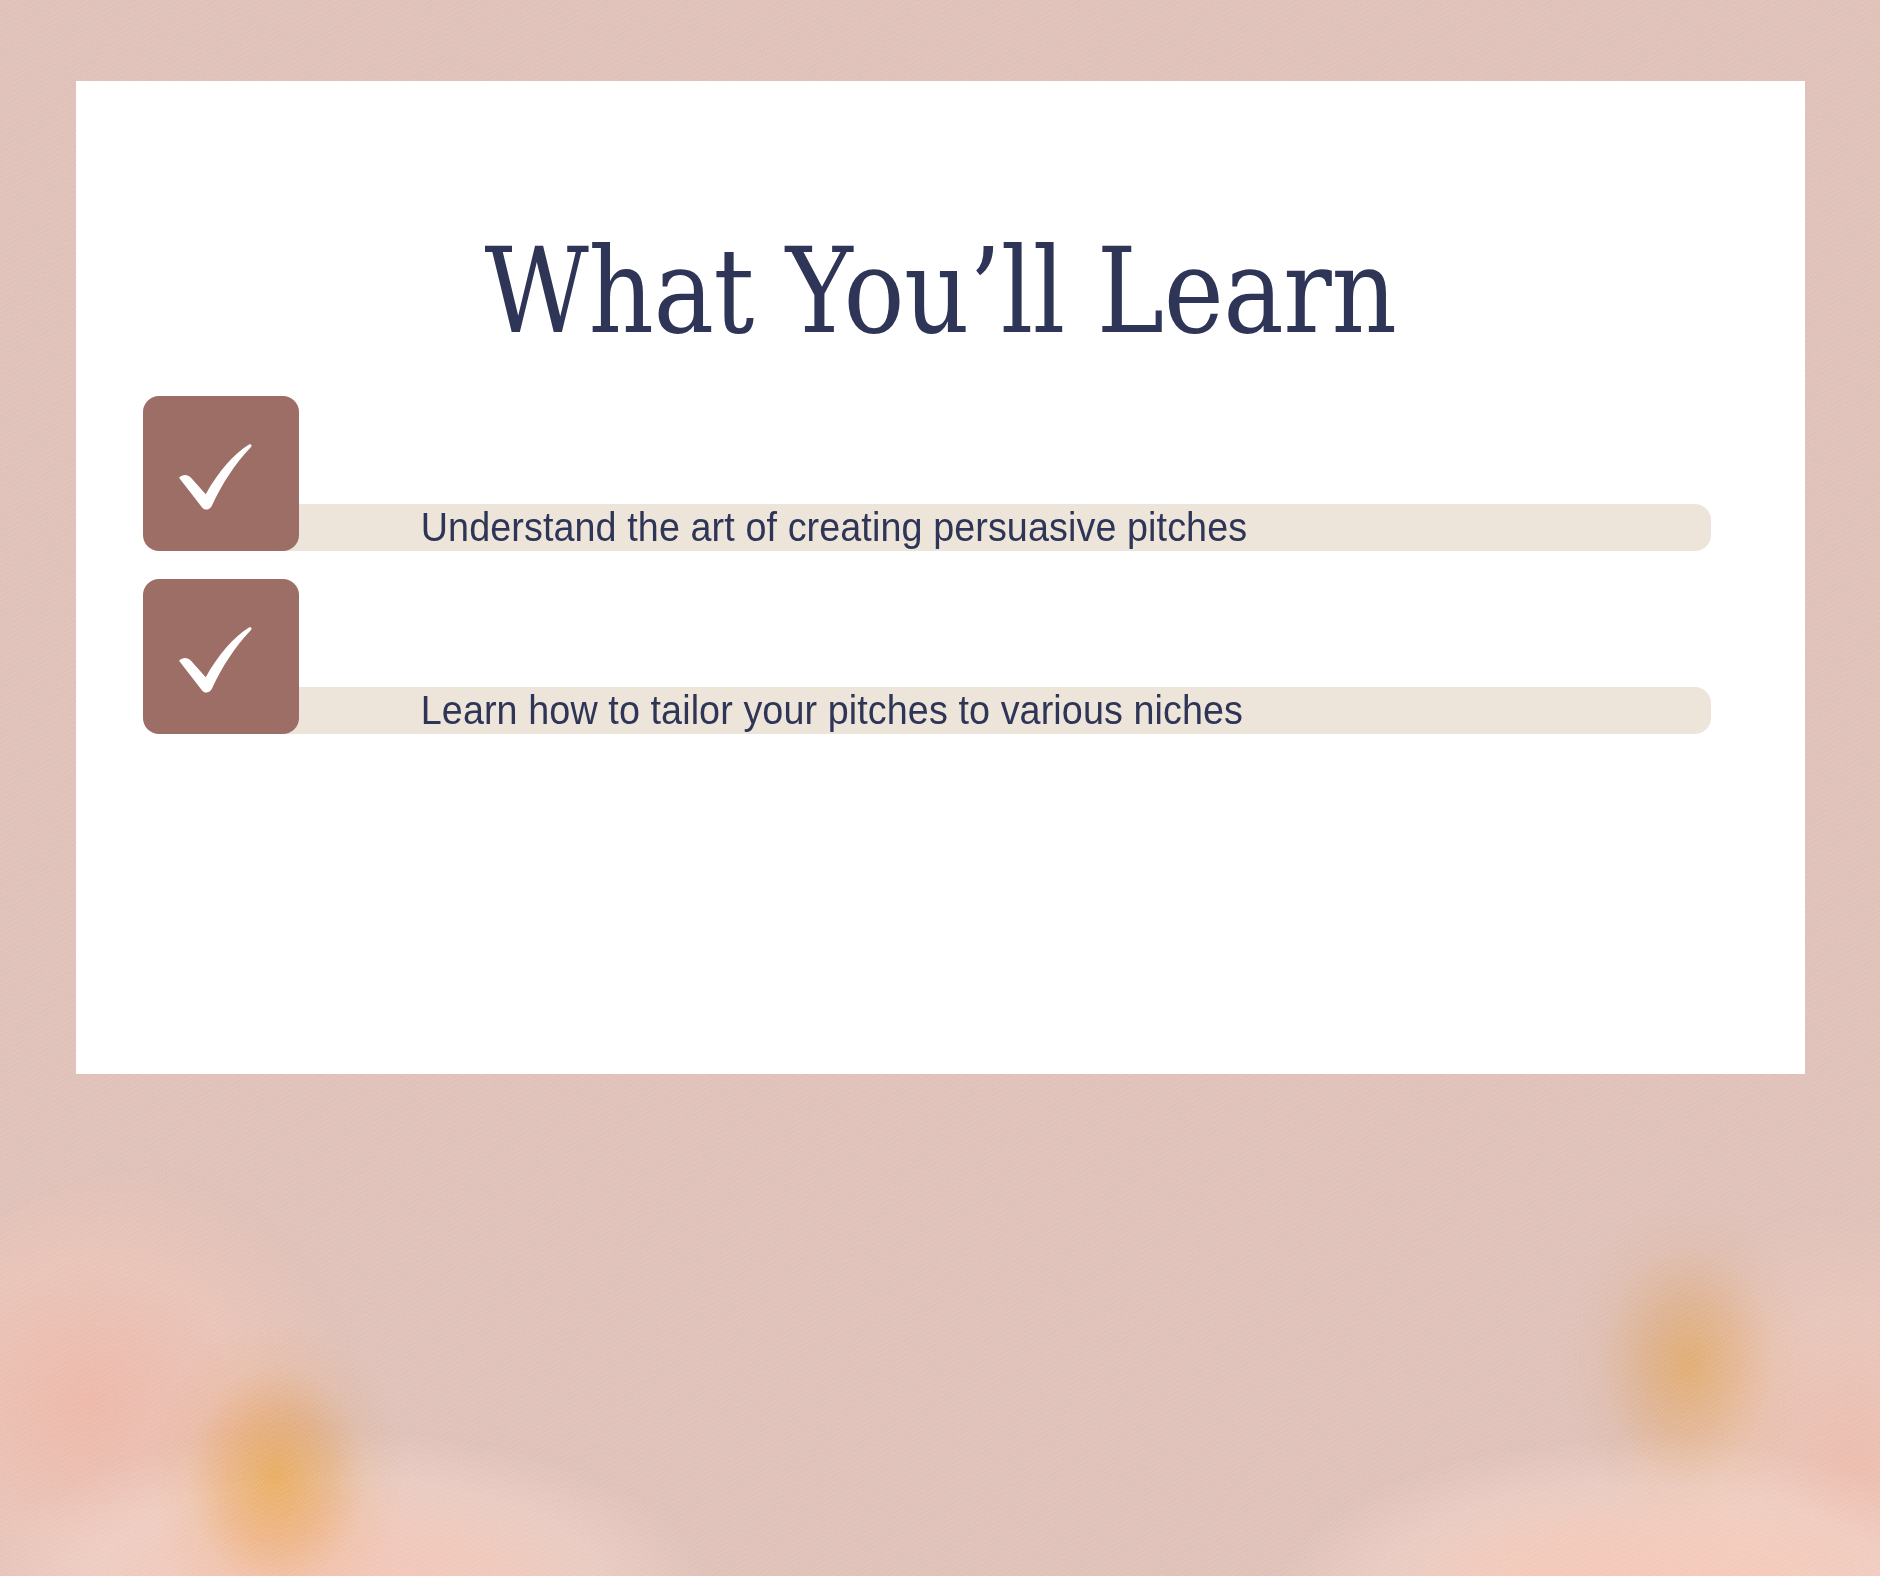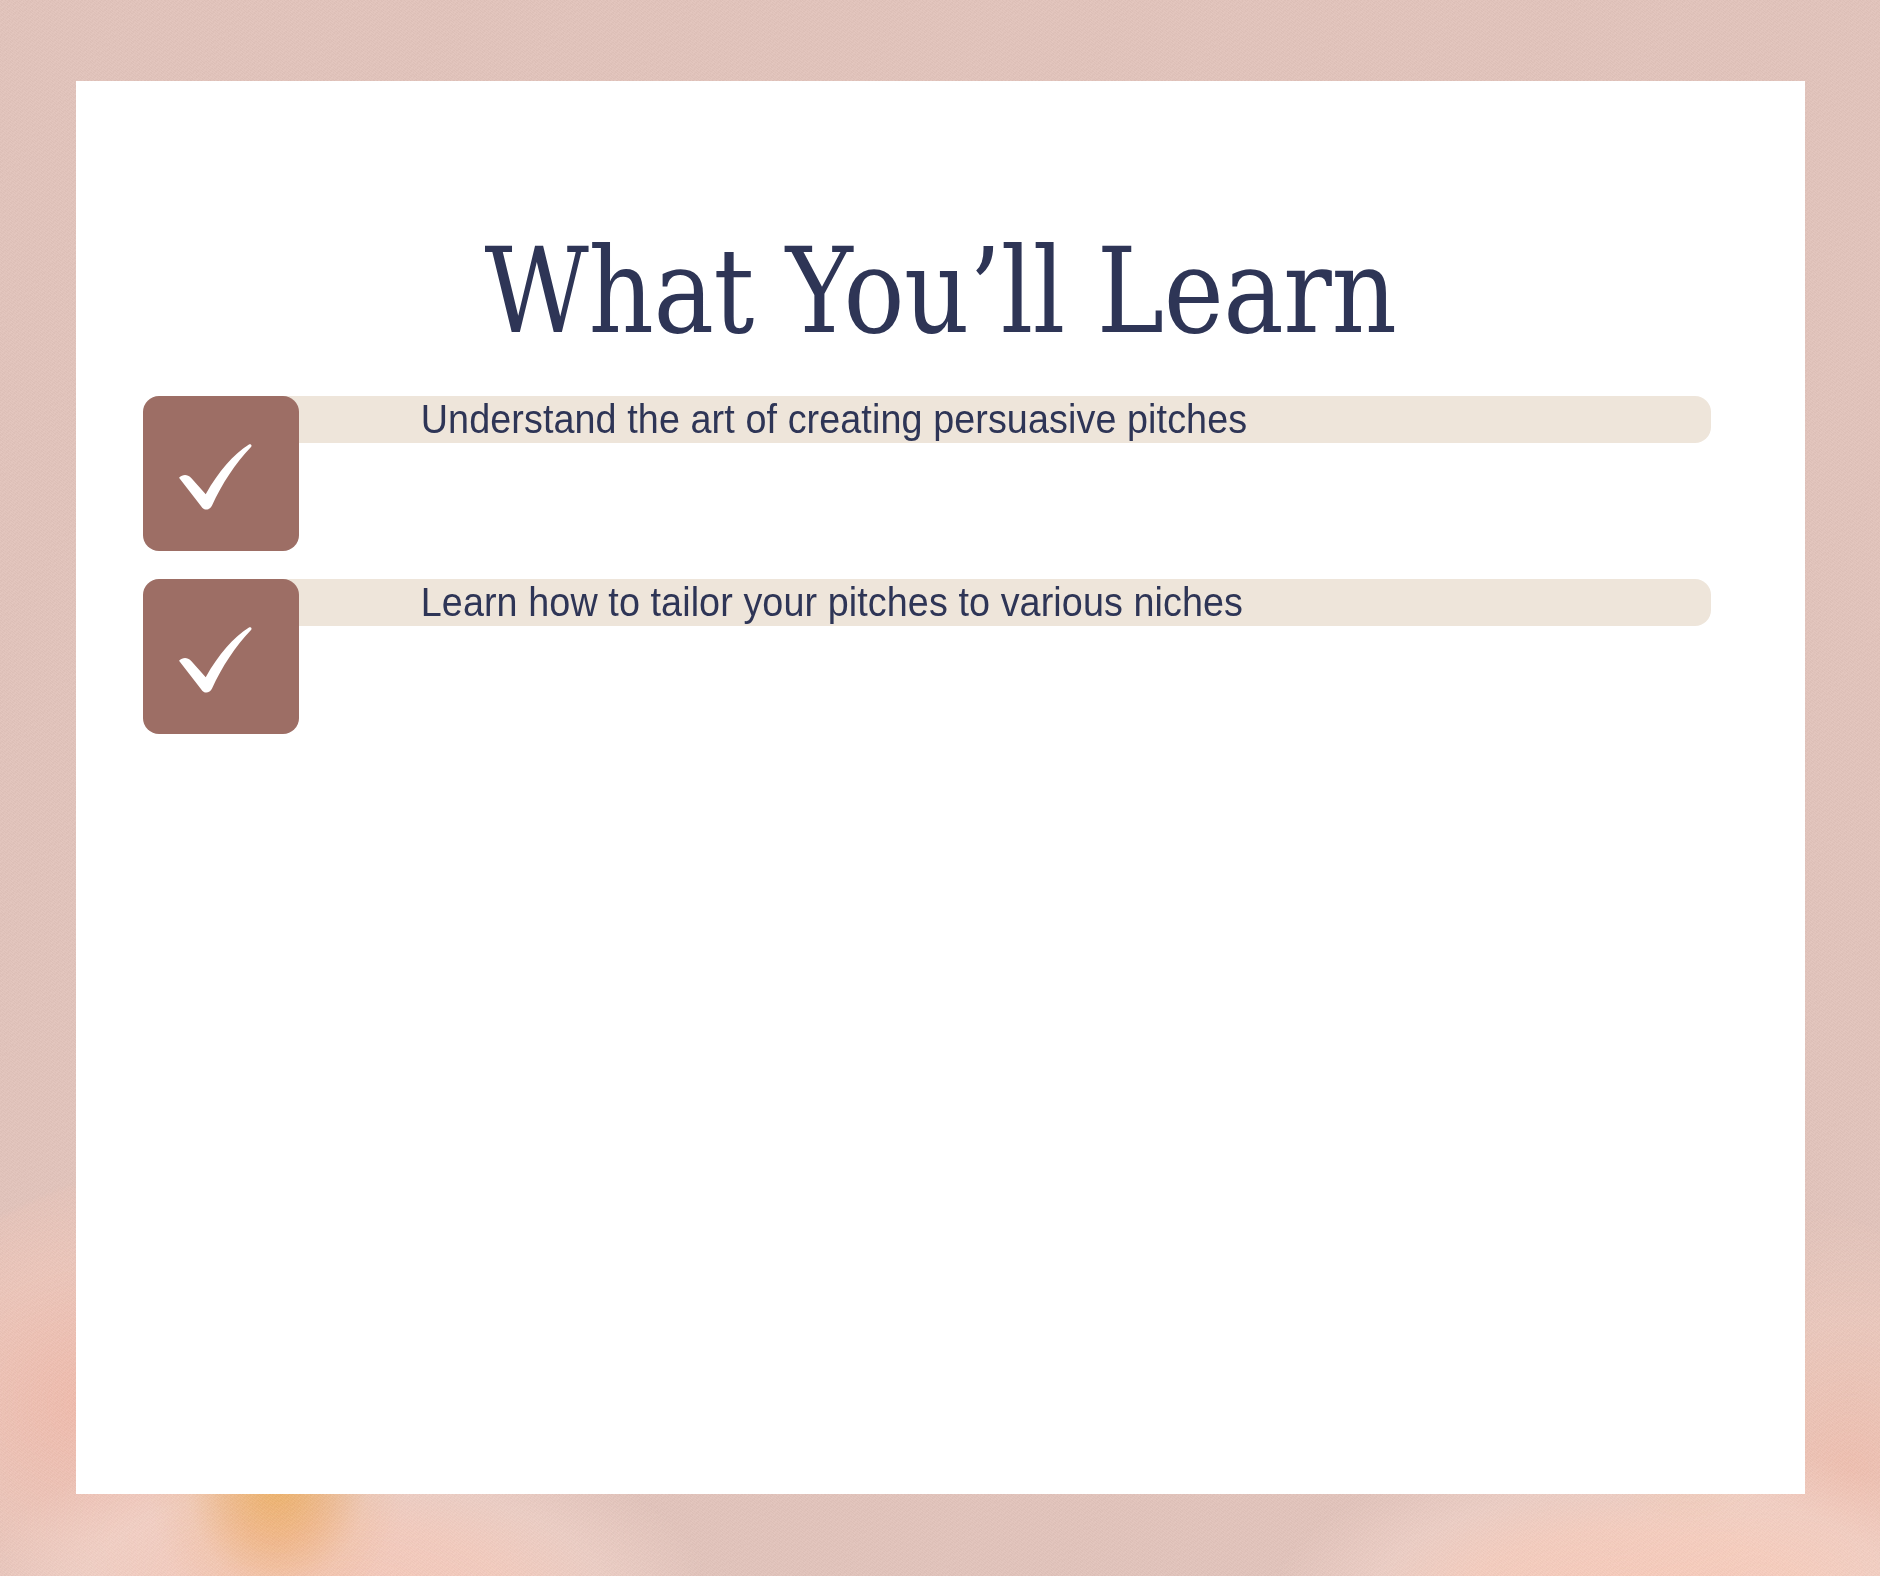--- a/index.html
+++ b/index.html
@@ -112,21 +112,21 @@
     pointer-events: none;
     opacity: .7;
   }
 
   
   .card {
     position: absolute;
     left: 76px;
     top: 81px;
     width: 1729px;
-    height: 1413px;
+    height: 993px;
     background: #ffffff;
   }
 
   .page-title {
     position: absolute;
     left: 0;
     top: 72px;
     width: 100%;
     text-align: center;
     color: #2e3556;
@@ -146,21 +146,21 @@
     left: 67px;
     top: 315px;
     width: 1568px;
   }
 
   .check-row {
     position: relative;
     height: 155px;
     margin-bottom: 28px;
     display: flex;
-    align-items: flex-start;
+    align-items: flex-end;
   }
 
   .check-row:last-child { margin-bottom: 16px; }
 
   .check-box {
     position: relative;
     z-index: 2;
     flex: 0 0 auto;
     width: 130px;
     height: 155px;

